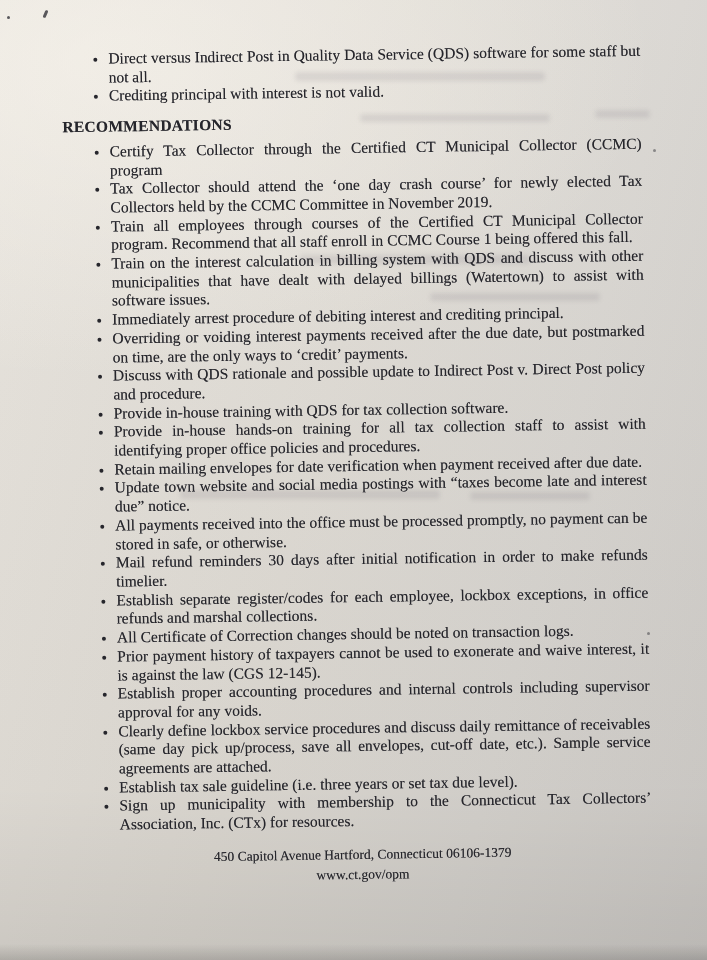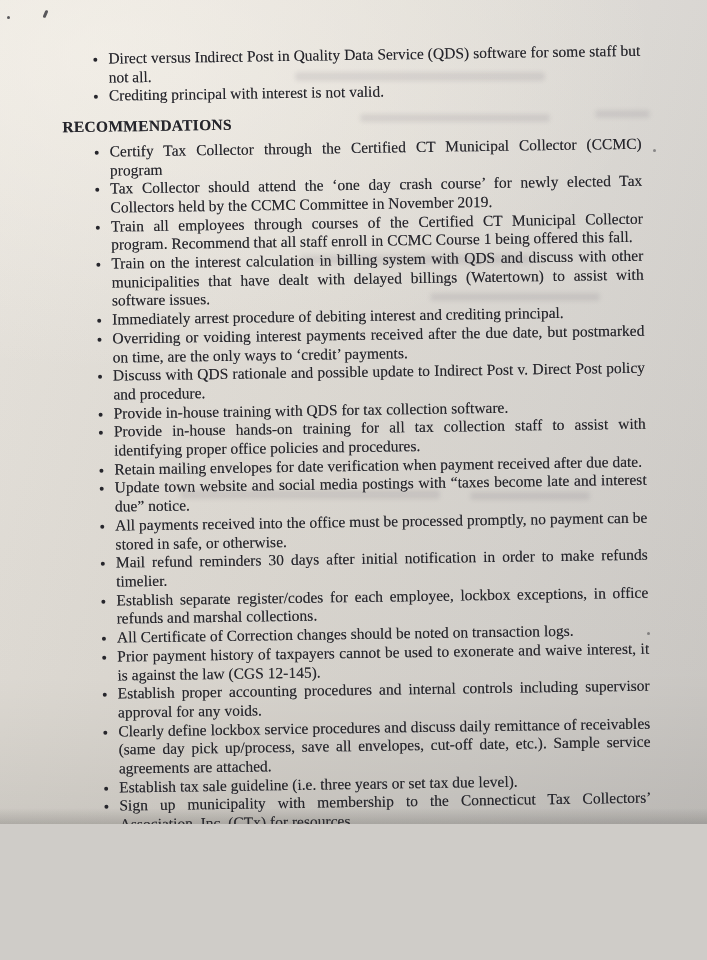--- a/index.html
+++ b/index.html
@@ -8,21 +8,21 @@
     width: 707px;
     height: 960px;
     overflow: hidden;
     background: #cfccc8;
   }
 
   
   .photo {
     position: relative;
     width: 707px;
-    height: 824px;
+    height: 960px;
     overflow: hidden;
     background:
       radial-gradient(ellipse 900px 520px at 14% 6%, rgba(250,246,238,0.55), rgba(250,246,238,0) 62%),
       linear-gradient(to bottom, rgba(255,255,255,0.10), rgba(0,0,0,0.03) 82%, rgba(0,0,0,0.10)),
       linear-gradient(104deg, #e7e3dc 0%, #dedad3 45%, #d7d4cf 72%, #cfccc8 100%);
     font-family: "Liberation Serif", serif;
     color: #26262c;
   }
   
   .photo::after {

